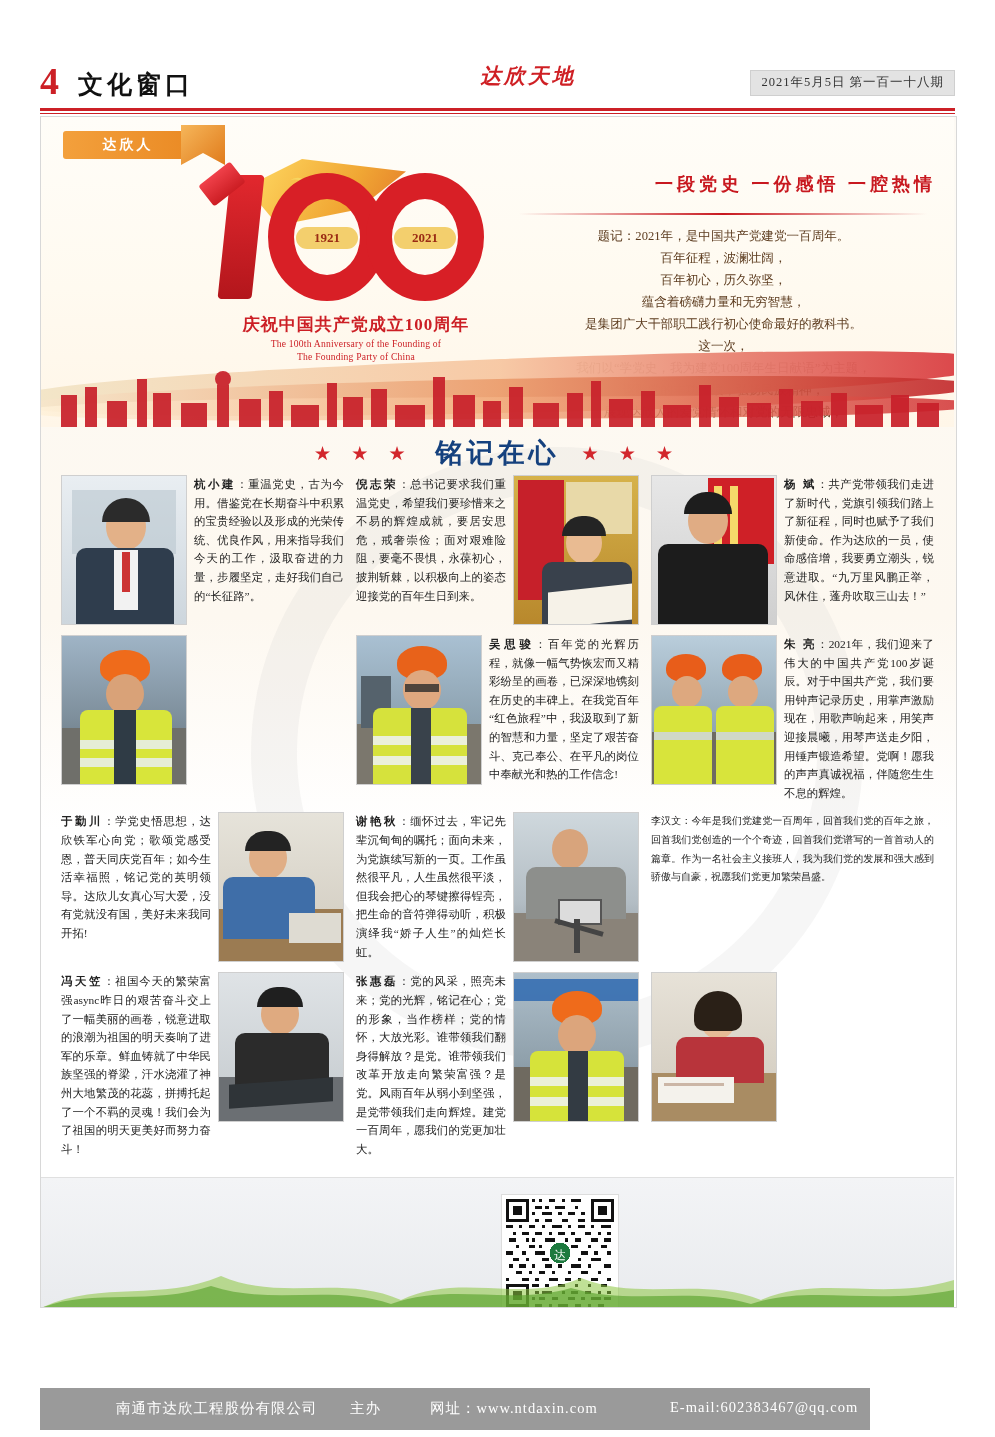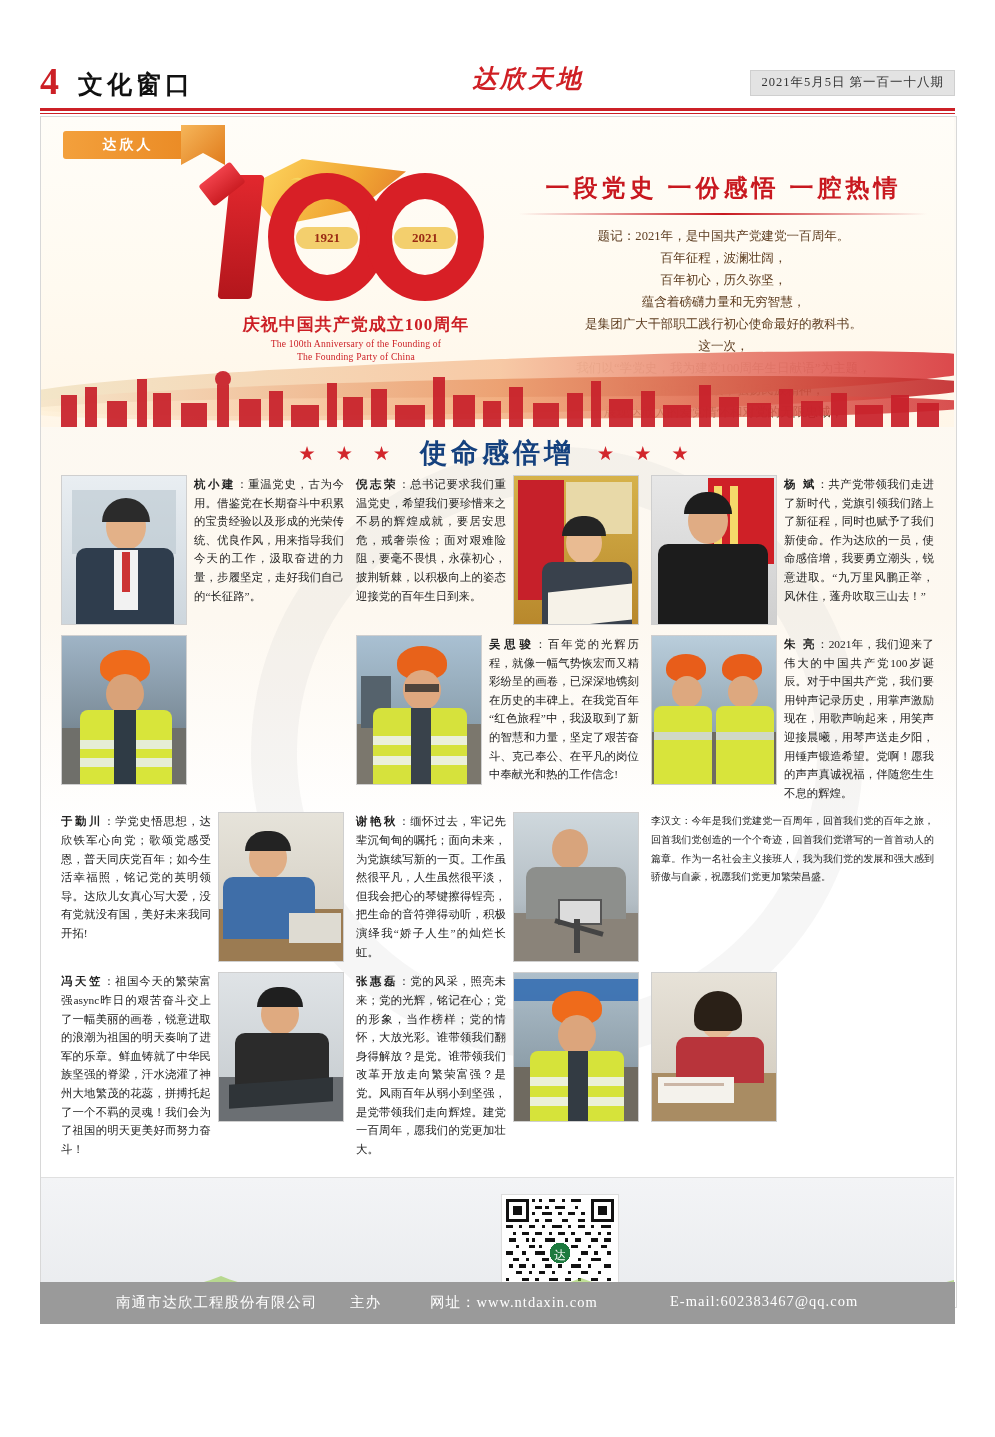--- a/index.html
+++ b/index.html
@@ -3,21 +3,21 @@
 <meta charset="utf-8">
 <style>
   html,body{margin:0;padding:0;background:#fff;}
   body{width:995px;height:1437px;font-family:"Liberation Serif","DejaVu Serif",serif;color:#1a1a1a;}
   .page{position:relative;width:995px;height:1437px;background:#ffffff;overflow:hidden;}
 
   
   .masthead{position:absolute;left:40px;top:60px;width:915px;height:52px;}
   .mast-num{position:absolute;left:0;top:2px;font-size:38px;font-weight:bold;color:#cc2026;font-family:"Liberation Serif",serif;line-height:1;}
   .mast-title{position:absolute;left:38px;top:8px;font-size:25px;font-weight:bold;letter-spacing:4px;color:#111;}
-  .mast-logo{position:absolute;left:388px;top:2px;width:200px;text-align:center;font-size:25px;font-weight:bold;color:#cf1f24;letter-spacing:3px;font-family:"Liberation Serif",serif;font-style:italic;}
+  .mast-logo{position:absolute;left:388px;top:2px;width:200px;text-align:center;font-size:21px;font-weight:bold;color:#cf1f24;letter-spacing:3px;font-family:"Liberation Serif",serif;font-style:italic;}
   .mast-date{position:absolute;right:0;top:10px;background:#e3e3e3;border:1px solid #cfcfcf;padding:3px 10px 4px 10px;font-size:12.5px;color:#333;letter-spacing:1px;}
   .mast-rule{position:absolute;left:0;top:48px;width:915px;height:3px;background:#cc2026;}
   .mast-rule2{position:absolute;left:0;top:53px;width:915px;height:1px;background:#cc2026;}
 
   
   .frame{position:absolute;left:40px;top:116px;width:915px;height:1190px;border:1px solid #d8d8d8;background:
      linear-gradient(180deg,#fdfaf4 0%,#fdf8f0 42%,#ffffff 60%,#ffffff 100%);overflow:hidden;}
 
   
   .wm{position:absolute;left:210px;top:330px;width:520px;height:520px;border-radius:50%;border:46px solid rgba(200,200,200,.16);}
@@ -46,21 +46,21 @@
   .z2{left:150px;}
   .ylabel{position:absolute;width:62px;height:22px;border-radius:11px;background:#f3cf6d;color:#9a2b14;font-size:13px;font-weight:bold;text-align:center;line-height:22px;}
   .y1{left:80px;top:62px;}
   .y2{left:178px;top:62px;}
   .flagswoosh{position:absolute;left:30px;top:-6px;width:160px;height:70px;background:linear-gradient(120deg,#ffd95c,#f0a32a 60%,#e0701e);clip-path:polygon(0 40%,35% 0,100% 18%,70% 72%,20% 95%);opacity:.95;}
   .hammer{position:absolute;left:62px;top:6px;width:52px;height:46px;color:#f6d560;font-size:40px;line-height:46px;}
   .lgtext1{position:absolute;left:0;top:148px;width:280px;text-align:center;font-size:17px;font-weight:bold;color:#cc1f25;letter-spacing:1px;}
   .lgtext2{position:absolute;left:0;top:172px;width:280px;text-align:center;font-size:9.6px;color:#cc1f25;line-height:13px;letter-spacing:.2px;}
 
   
-  .headline{position:absolute;left:470px;top:55px;width:425px;text-align:center;font-size:24px;font-weight:bold;color:#c8181f;letter-spacing:4px;font-family:"Liberation Serif",serif;}
+  .headline{position:absolute;left:470px;top:55px;width:425px;text-align:right;font-size:18px;font-weight:bold;color:#c8181f;letter-spacing:4px;font-family:"Liberation Serif",serif;}
   .hl-underline{position:absolute;left:478px;top:96px;width:408px;height:2px;background:linear-gradient(90deg,rgba(200,24,31,0),#c8181f,rgba(200,24,31,0));}
   .lead{position:absolute;left:470px;top:108px;width:425px;font-size:12.6px;line-height:22px;color:#5c3b1e;text-align:center;}
   .lead p{margin:0;}
 
   
   .sect{position:absolute;left:0;top:318px;width:913px;text-align:center;}
   .sect .stars{color:#d2262c;font-size:17px;letter-spacing:8px;vertical-align:middle;}
   .sect .stitle{display:inline-block;margin:0 18px;font-size:27px;font-weight:bold;letter-spacing:4px;color:#15417e;vertical-align:middle;font-family:"Liberation Serif",serif;}
 
   
@@ -86,21 +86,21 @@
 
   
   .finfo{position:absolute;left:0;top:1060px;width:913px;height:130px;background:linear-gradient(180deg,#f3f4f6,#e9ebee);border-top:1px solid #e0e0e0;}
   .addr{position:absolute;left:120px;top:18px;font-size:13px;line-height:25px;color:#222;}
   .qr{position:absolute;left:460px;top:16px;width:108px;height:108px;background:#fff;padding:4px;border:1px solid #ddd;}
   .qrimg{width:100%;height:100%;}
   .wechat{position:absolute;left:620px;top:44px;width:260px;text-align:center;font-size:12.6px;line-height:23px;color:#b5342f;}
   .grass{position:absolute;left:0;bottom:0;width:913px;height:46px;}
 
   
-  .bottom{position:absolute;left:40px;top:1282px;width:915px;height:42px;background:#9a9a9a;}
+  .bottom{position:absolute;left:40px;top:1388px;width:830px;height:42px;background:#9a9a9a;}
   .bottom .bi{position:absolute;top:11px;font-size:14.5px;color:#fff;letter-spacing:1px;}
   .b1{left:76px;}
   .b2{left:310px;}
   .b3{left:390px;}
   .b4{left:630px;}
 </style>
 </head>
 <body>
 
 <div class="page">
@@ -199,21 +199,21 @@
           <rect x="790" y="28" width="16" height="34"></rect>
             <rect x="814" y="40" width="28" height="22"></rect>
           <rect x="850" y="30" width="18" height="32"></rect>
             <rect x="876" y="38" width="22" height="24"></rect>
         </g>
       </svg>
     </div>
 
     <div class="sect">
       <span class="stars">★ ★ ★</span>
-      <span class="stitle">使命感倍增</span>
+      <span class="stitle">铭记在心</span>
       <span class="stars">★ ★ ★</span>
     </div>
 
     <div class="grid">
 
       <div class="prow">
         <div class="pcell">
           <div class="photo">
             <div class="sc">
               <div class="bg" style="background:linear-gradient(180deg,#e9eef2,#cdd6dd)"></div>

